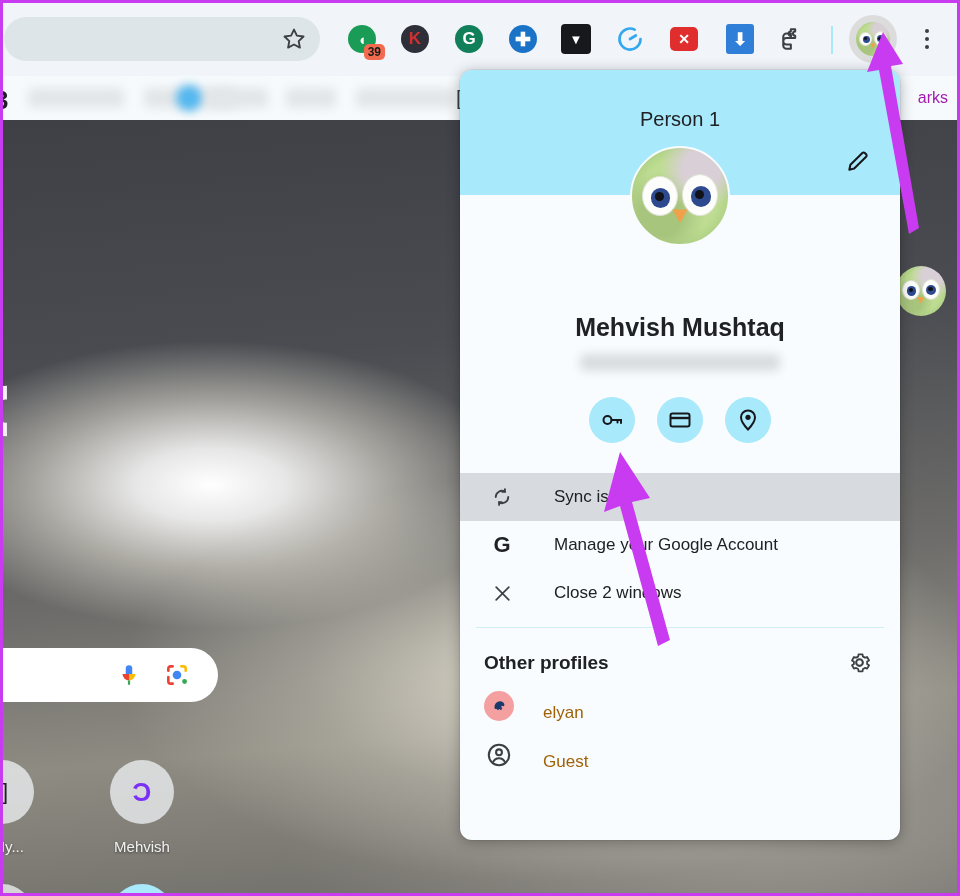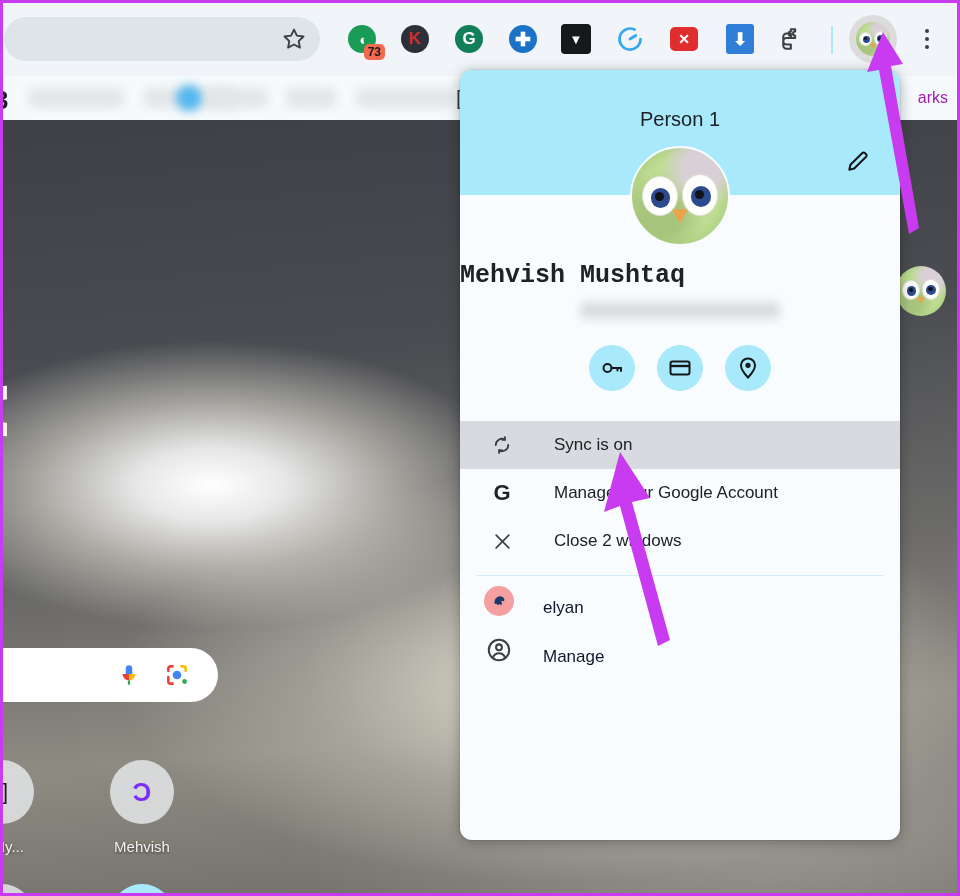--- a/index.html
+++ b/index.html
@@ -177,22 +177,22 @@
   #edit-pencil {
     position: absolute; right: 29px; top: 78px;
     width: 26px; height: 26px;
   }
   #big-avatar {
     position: absolute; left: 50%; top: 76px; transform: translateX(-50%);
     width: 100px; height: 100px;
     border: 2px solid #f8fcfe;
   }
   #popup-name {
-    margin-top: 66px;
-    font-size: 25px; font-weight: bold; color: #202124; font-family: Liberation Mono, monospace;
+    text-align: center; margin-top: 118px;
+    font-size: 25px; font-weight: bold; color: #202124;
   }
   #popup-email {
     margin: 12px auto 0; width: 200px; height: 17px;
     background: #d8dcde; border-radius: 5px; filter: blur(5px);
   }
   #action-row {
     display: flex; justify-content: center; gap: 22px; margin-top: 26px;
   }
   .action-circle {
     width: 46px; height: 46px; border-radius: 50%;
@@ -220,21 +220,21 @@
     padding: 22px 28px 6px 24px;
   }
   #other-title { font-size: 19px; font-weight: bold; color: #202124; }
   .profile-row {
     display: flex; align-items: center; height: 49px; padding-left: 24px;
   }
   .pf-avatar {
     width: 30px; height: 30px; border-radius: 50%;
     display: flex; align-items: center; justify-content: center;
   }
-  .pf-label { margin-left: 29px; font-size: 17px; color: #0f172a; margin-top: 15px; }
+  .pf-label { margin-left: 29px; font-size: 17px; color: #a16207; margin-top: 15px; }
   #add-row .pf-avatar { background: transparent; }
 
   
   .arrow { position: absolute; z-index: 400; pointer-events: none; }
 </style>
 </head>
 <body>
 
 <div id="ntp">
 
@@ -312,21 +312,21 @@
 
   <div id="omnibox">
     <svg id="star-icon" viewBox="0 0 24 24">
       <path d="M12 2.6l2.9 6 6.6.9-4.8 4.6 1.2 6.5-5.9-3.1-5.9 3.1 1.2-6.5L2.5 9.5l6.6-.9z" fill="none" stroke="#3c4043" stroke-width="1.9" stroke-linejoin="round"></path>
     </svg>
   </div>
 
   <div class="tb-icon" style="left:342px">
     <div class="ext-glyph" style="background:#1a9c57">
       <span style="font-size:15px">◖</span>
-      <span id="badge-39">73</span>
+      <span id="badge-39">39</span>
     </div>
   </div>
 
   <div class="tb-icon" style="left:395px">
     <div class="ext-glyph" style="background:#2e2f38;color:#d2302f">
       <span>K</span>
     </div>
   </div>
 
   <div class="tb-icon" style="left:449px">
@@ -455,40 +455,47 @@
         <svg width="19" height="19" viewBox="0 0 24 24">
           <path d="M4 4l16 16M20 4L4 20" stroke="#3c4043" stroke-width="2.1" stroke-linecap="round"></path>
         </svg>
       </span>
       <span class="menu-label">Close 2 windows</span>
     </div>
   </div>
 
   <div id="popup-divider"></div>
 
+  <div id="other-head">
+    <span id="other-title">Other profiles</span>
+    <svg width="25" height="25" viewBox="0 0 24 24">
+      <path d="M12 15.2a3.2 3.2 0 1 0 0-6.4 3.2 3.2 0 0 0 0 6.4z" fill="none" stroke="#3c4043" stroke-width="2"></path>
+      <path d="M19.3 13.5l1.9 1.1-1.9 3.3-2.1-.7a7.6 7.6 0 0 1-1.9 1.1l-.4 2.2h-3.8l-.4-2.2a7.6 7.6 0 0 1-1.9-1.1l-2.1.7-1.9-3.3 1.9-1.1a7.8 7.8 0 0 1 0-2.2L4.8 10l1.9-3.3 2.1.7a7.6 7.6 0 0 1 1.9-1.1l.4-2.2h3.8l.4 2.2c.7.3 1.3.6 1.9 1.1l2.1-.7 1.9 3.3-1.9 1.1c.1.7.1 1.5 0 2.2z" fill="none" stroke="#3c4043" stroke-width="1.7" stroke-linejoin="round"></path>
+    </svg>
+  </div>
 
   <div class="profile-row">
     <span class="pf-avatar" style="background:#f4a0a0">
       <svg width="19" height="19" viewBox="0 0 24 24">
         <path d="M6 16c-1-4 1-8 5-9 3-.8 6 .6 7 3 .5 1.3 0 2.4-1 3l-2-.7-1 1.6 1.5 1.4L14 18l-2-1.6-1.8 1.6L9 16.6z" fill="#1b3a6b"></path>
       </svg>
     </span>
     <span class="pf-label">elyan</span>
   </div>
 
 
   <div class="profile-row">
     <span class="pf-avatar">
       <svg width="26" height="26" viewBox="0 0 24 24">
         <circle cx="12" cy="12" r="9.4" fill="none" stroke="#3c4043" stroke-width="1.9"></circle>
         <circle cx="12" cy="9.5" r="2.7" fill="none" stroke="#3c4043" stroke-width="1.9"></circle>
         <path d="M6.4 19c1-2.6 3.1-4 5.6-4s4.6 1.4 5.6 4" fill="none" stroke="#3c4043" stroke-width="1.9"></path>
       </svg>
     </span>
-    <span class="pf-label">Manage</span>
+    <span class="pf-label">Guest</span>
   </div>
 
 </div>
 
 <svg class="arrow" style="left:845px;top:20px" width="110" height="230" viewBox="0 0 110 230">
   <path d="M38 12 L22 52 L34 50 L64 214 L74 208 L46 46 L58 44 Z" fill="#c93bf0"></path>
 </svg>
 
 <svg class="arrow" style="left:596px;top:440px" width="140" height="220" viewBox="0 0 140 220">
   <path d="M24 12 L8 72 L24 66 L62 206 L74 200 L36 62 L54 58 Z" fill="#c93bf0"></path>

